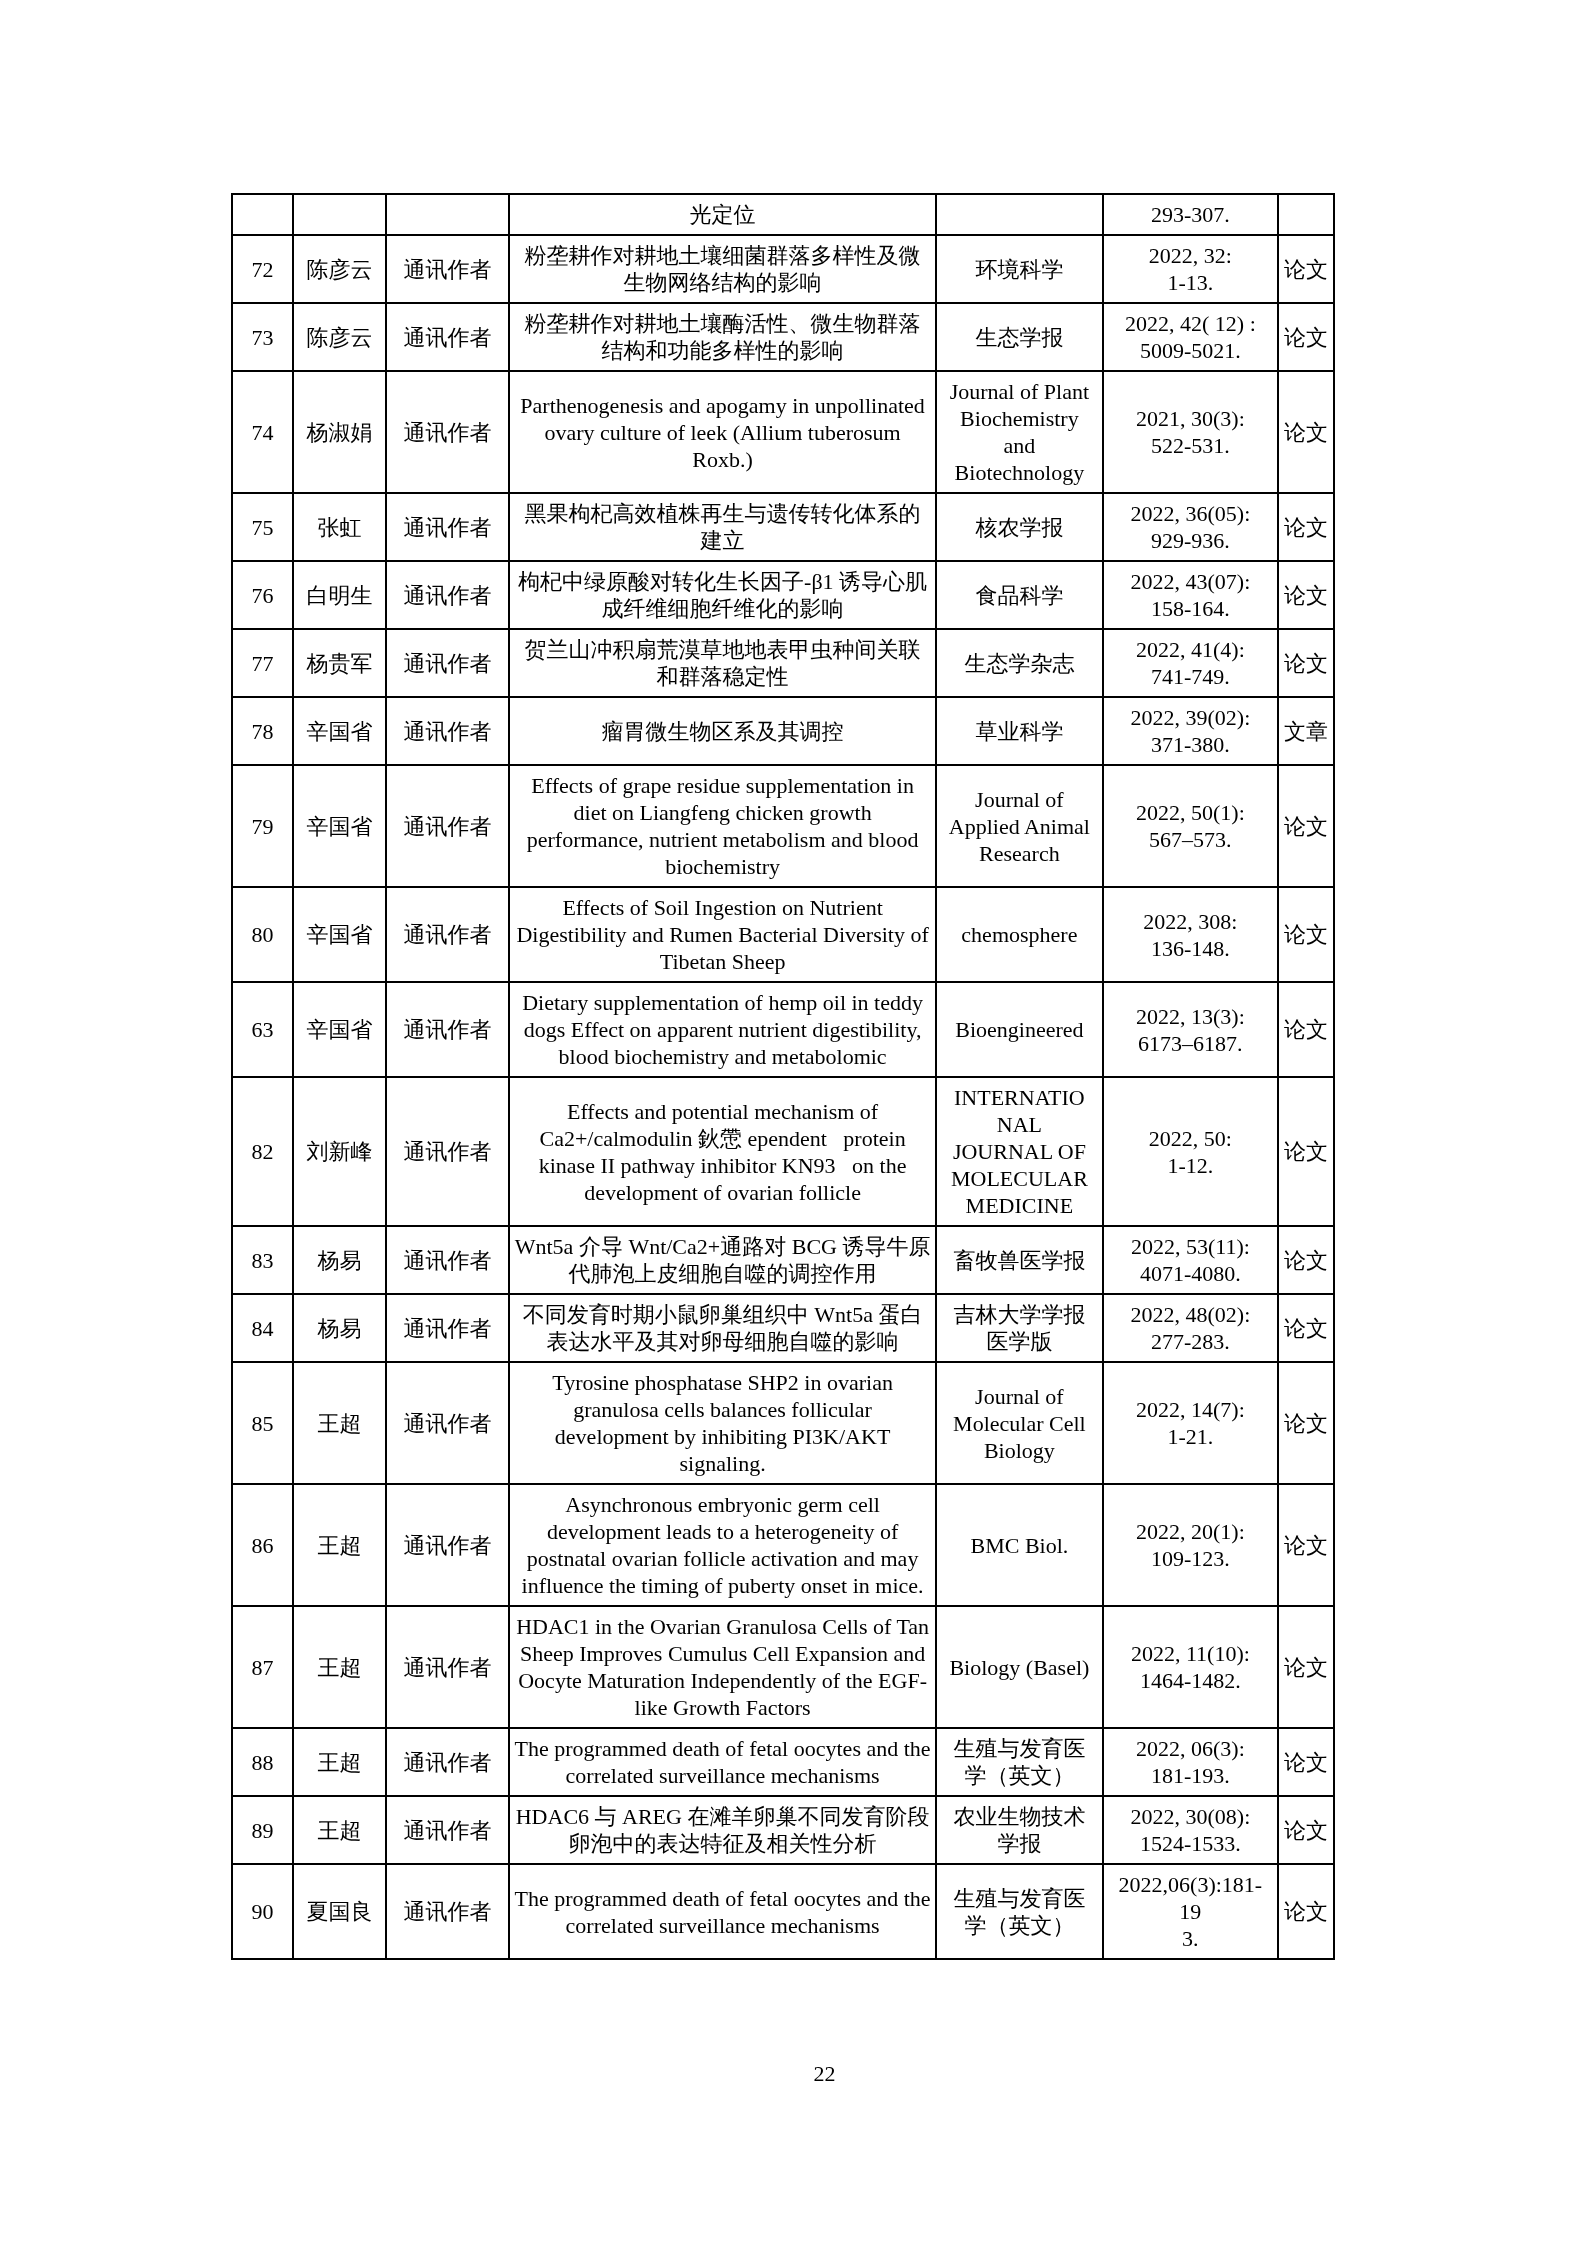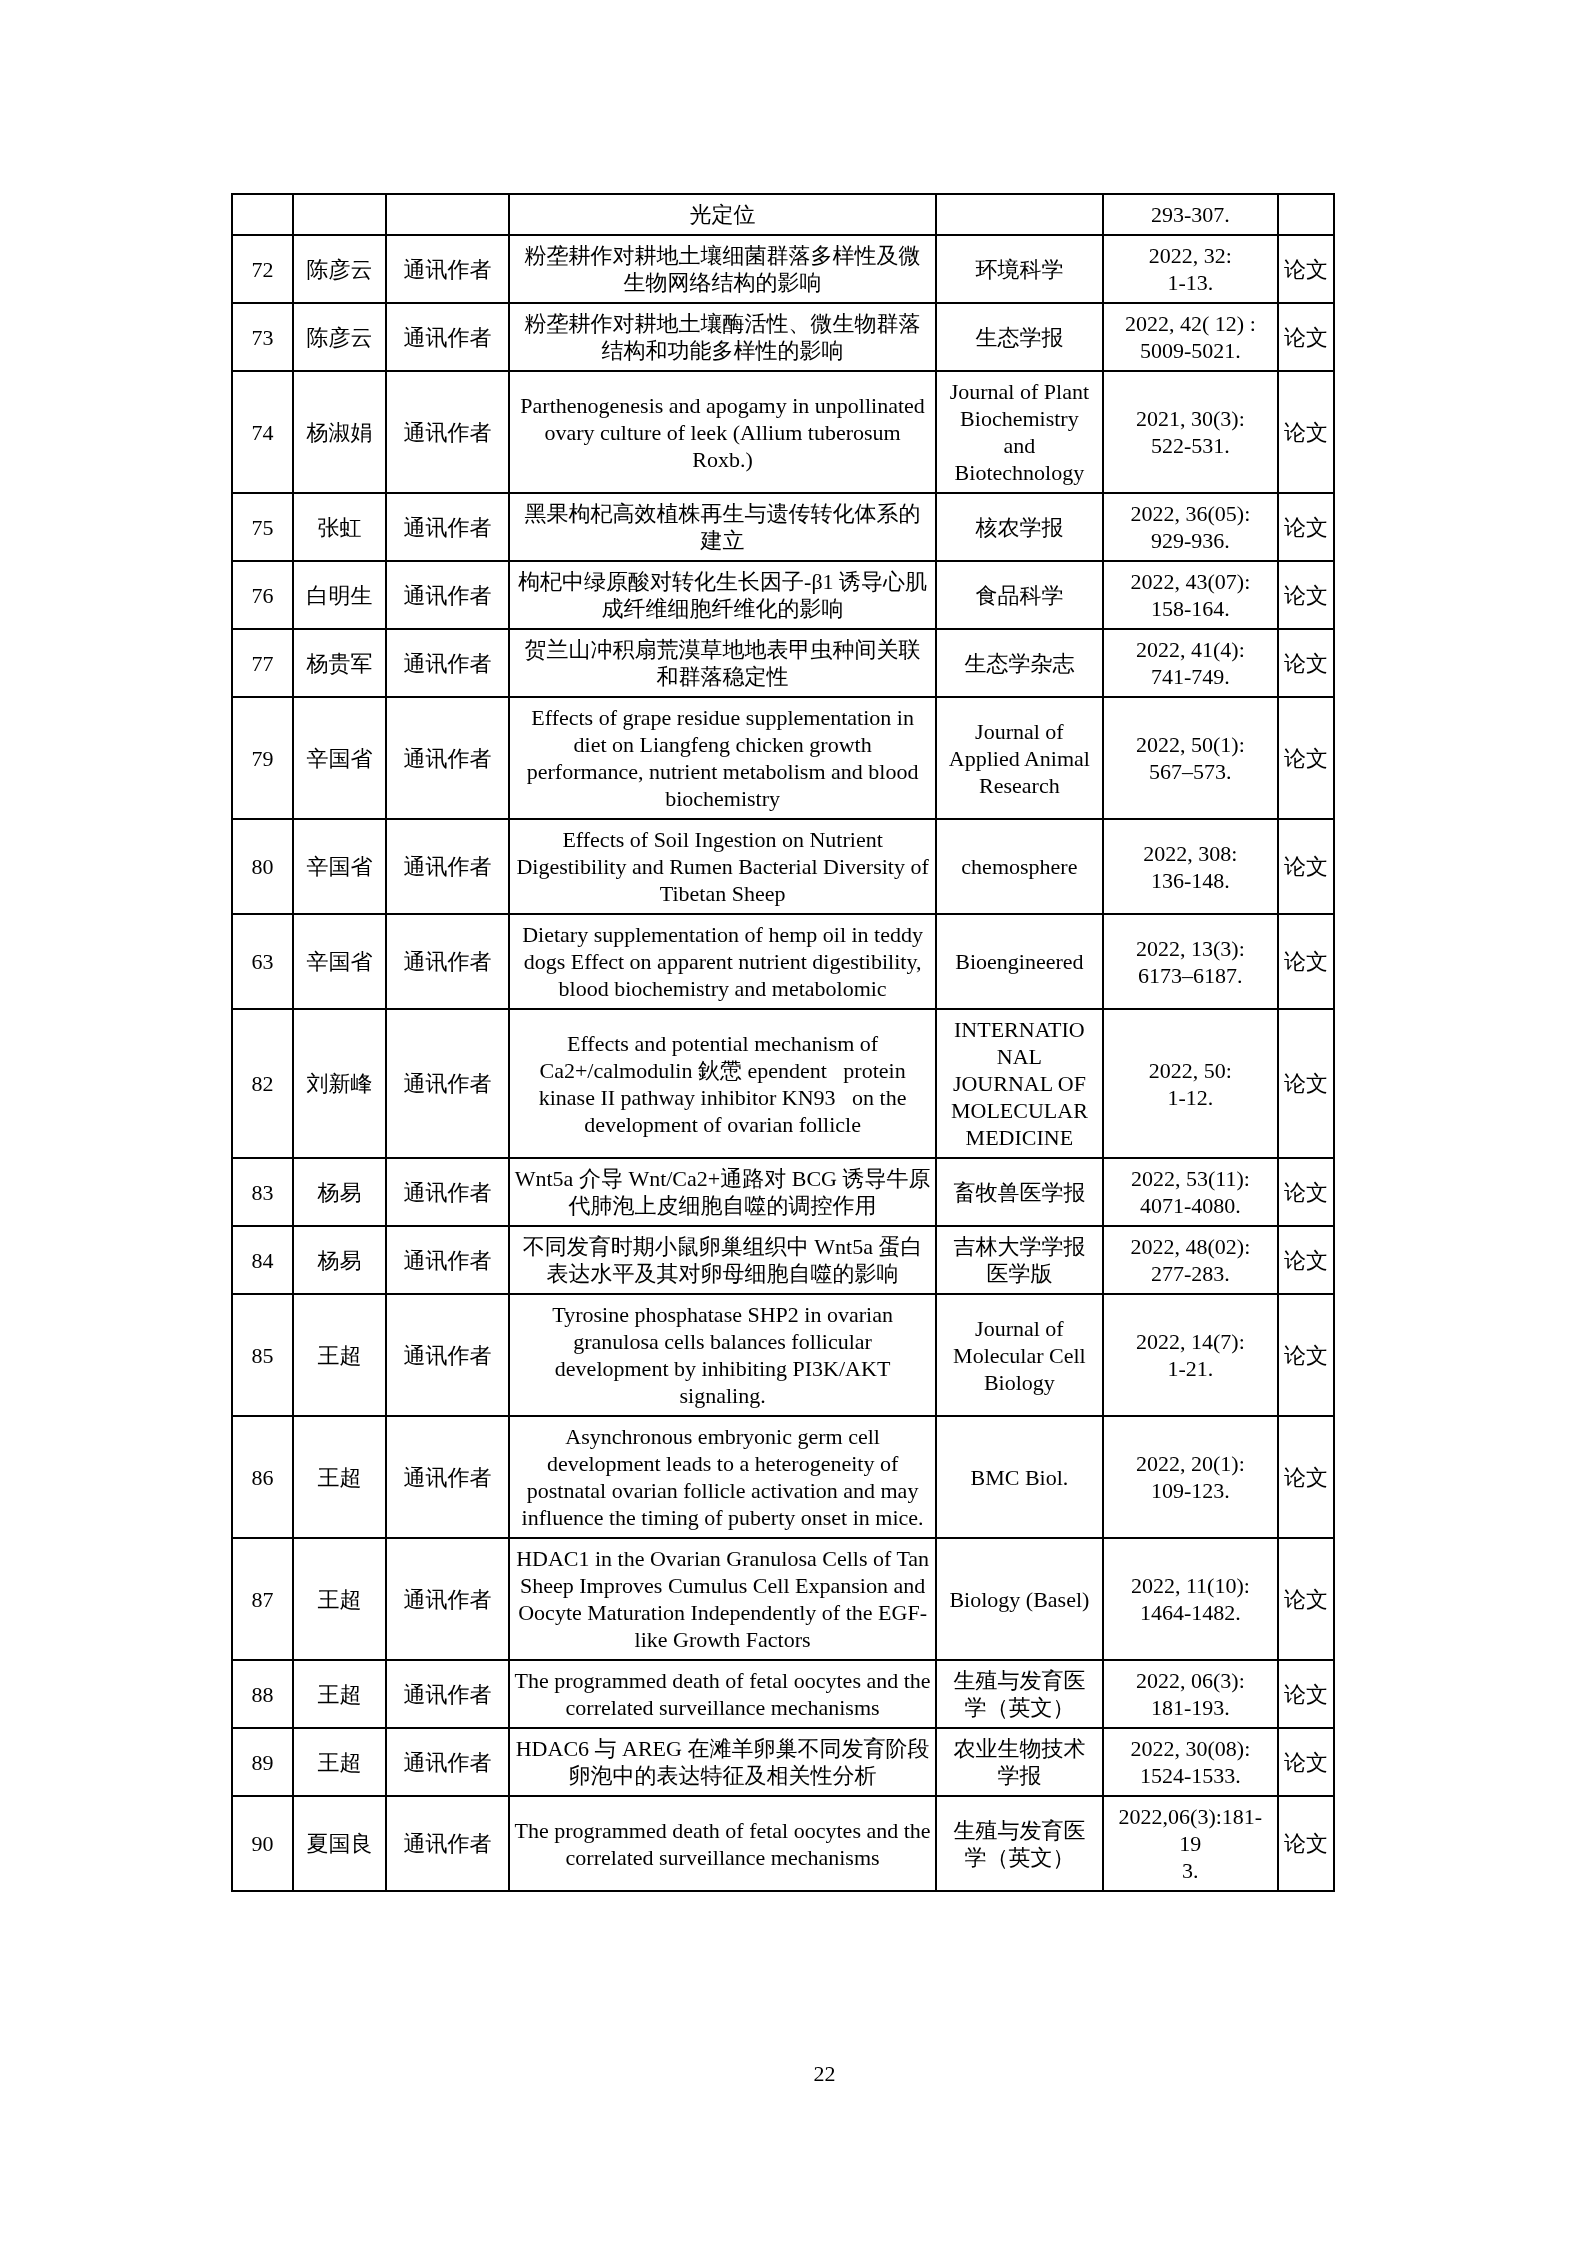--- a/index.html
+++ b/index.html
@@ -135,20 +135,30 @@
           <td class="col-num">77</td>
           <td class="col-name">杨贵军</td>
           <td class="col-role">通讯作者</td>
           <td class="col-title">贺兰山冲积扇荒漠草地地表甲虫种间关联和群落稳定性</td>
           <td class="col-journal">生态学杂志</td>
           <td class="col-citation">2022, 41(4):
 741-749.</td>
           <td class="col-type">论文</td>
         </tr>
         <tr>
+          <td class="col-num">78</td>
+          <td class="col-name">辛国省</td>
+          <td class="col-role">通讯作者</td>
+          <td class="col-title">瘤胃微生物区系及其调控</td>
+          <td class="col-journal">草业科学</td>
+          <td class="col-citation">2022, 39(02):
+371-380.</td>
+          <td class="col-type">文章</td>
+        </tr>
+        <tr>
           <td class="col-num">79</td>
           <td class="col-name">辛国省</td>
           <td class="col-role">通讯作者</td>
           <td class="col-title">Effects of grape residue supplementation in diet on Liangfeng chicken growth performance, nutrient metabolism and blood biochemistry</td>
           <td class="col-journal">Journal of
 Applied Animal
 Research</td>
           <td class="col-citation">2022, 50(1):
 567–573.</td>
           <td class="col-type">论文</td>

